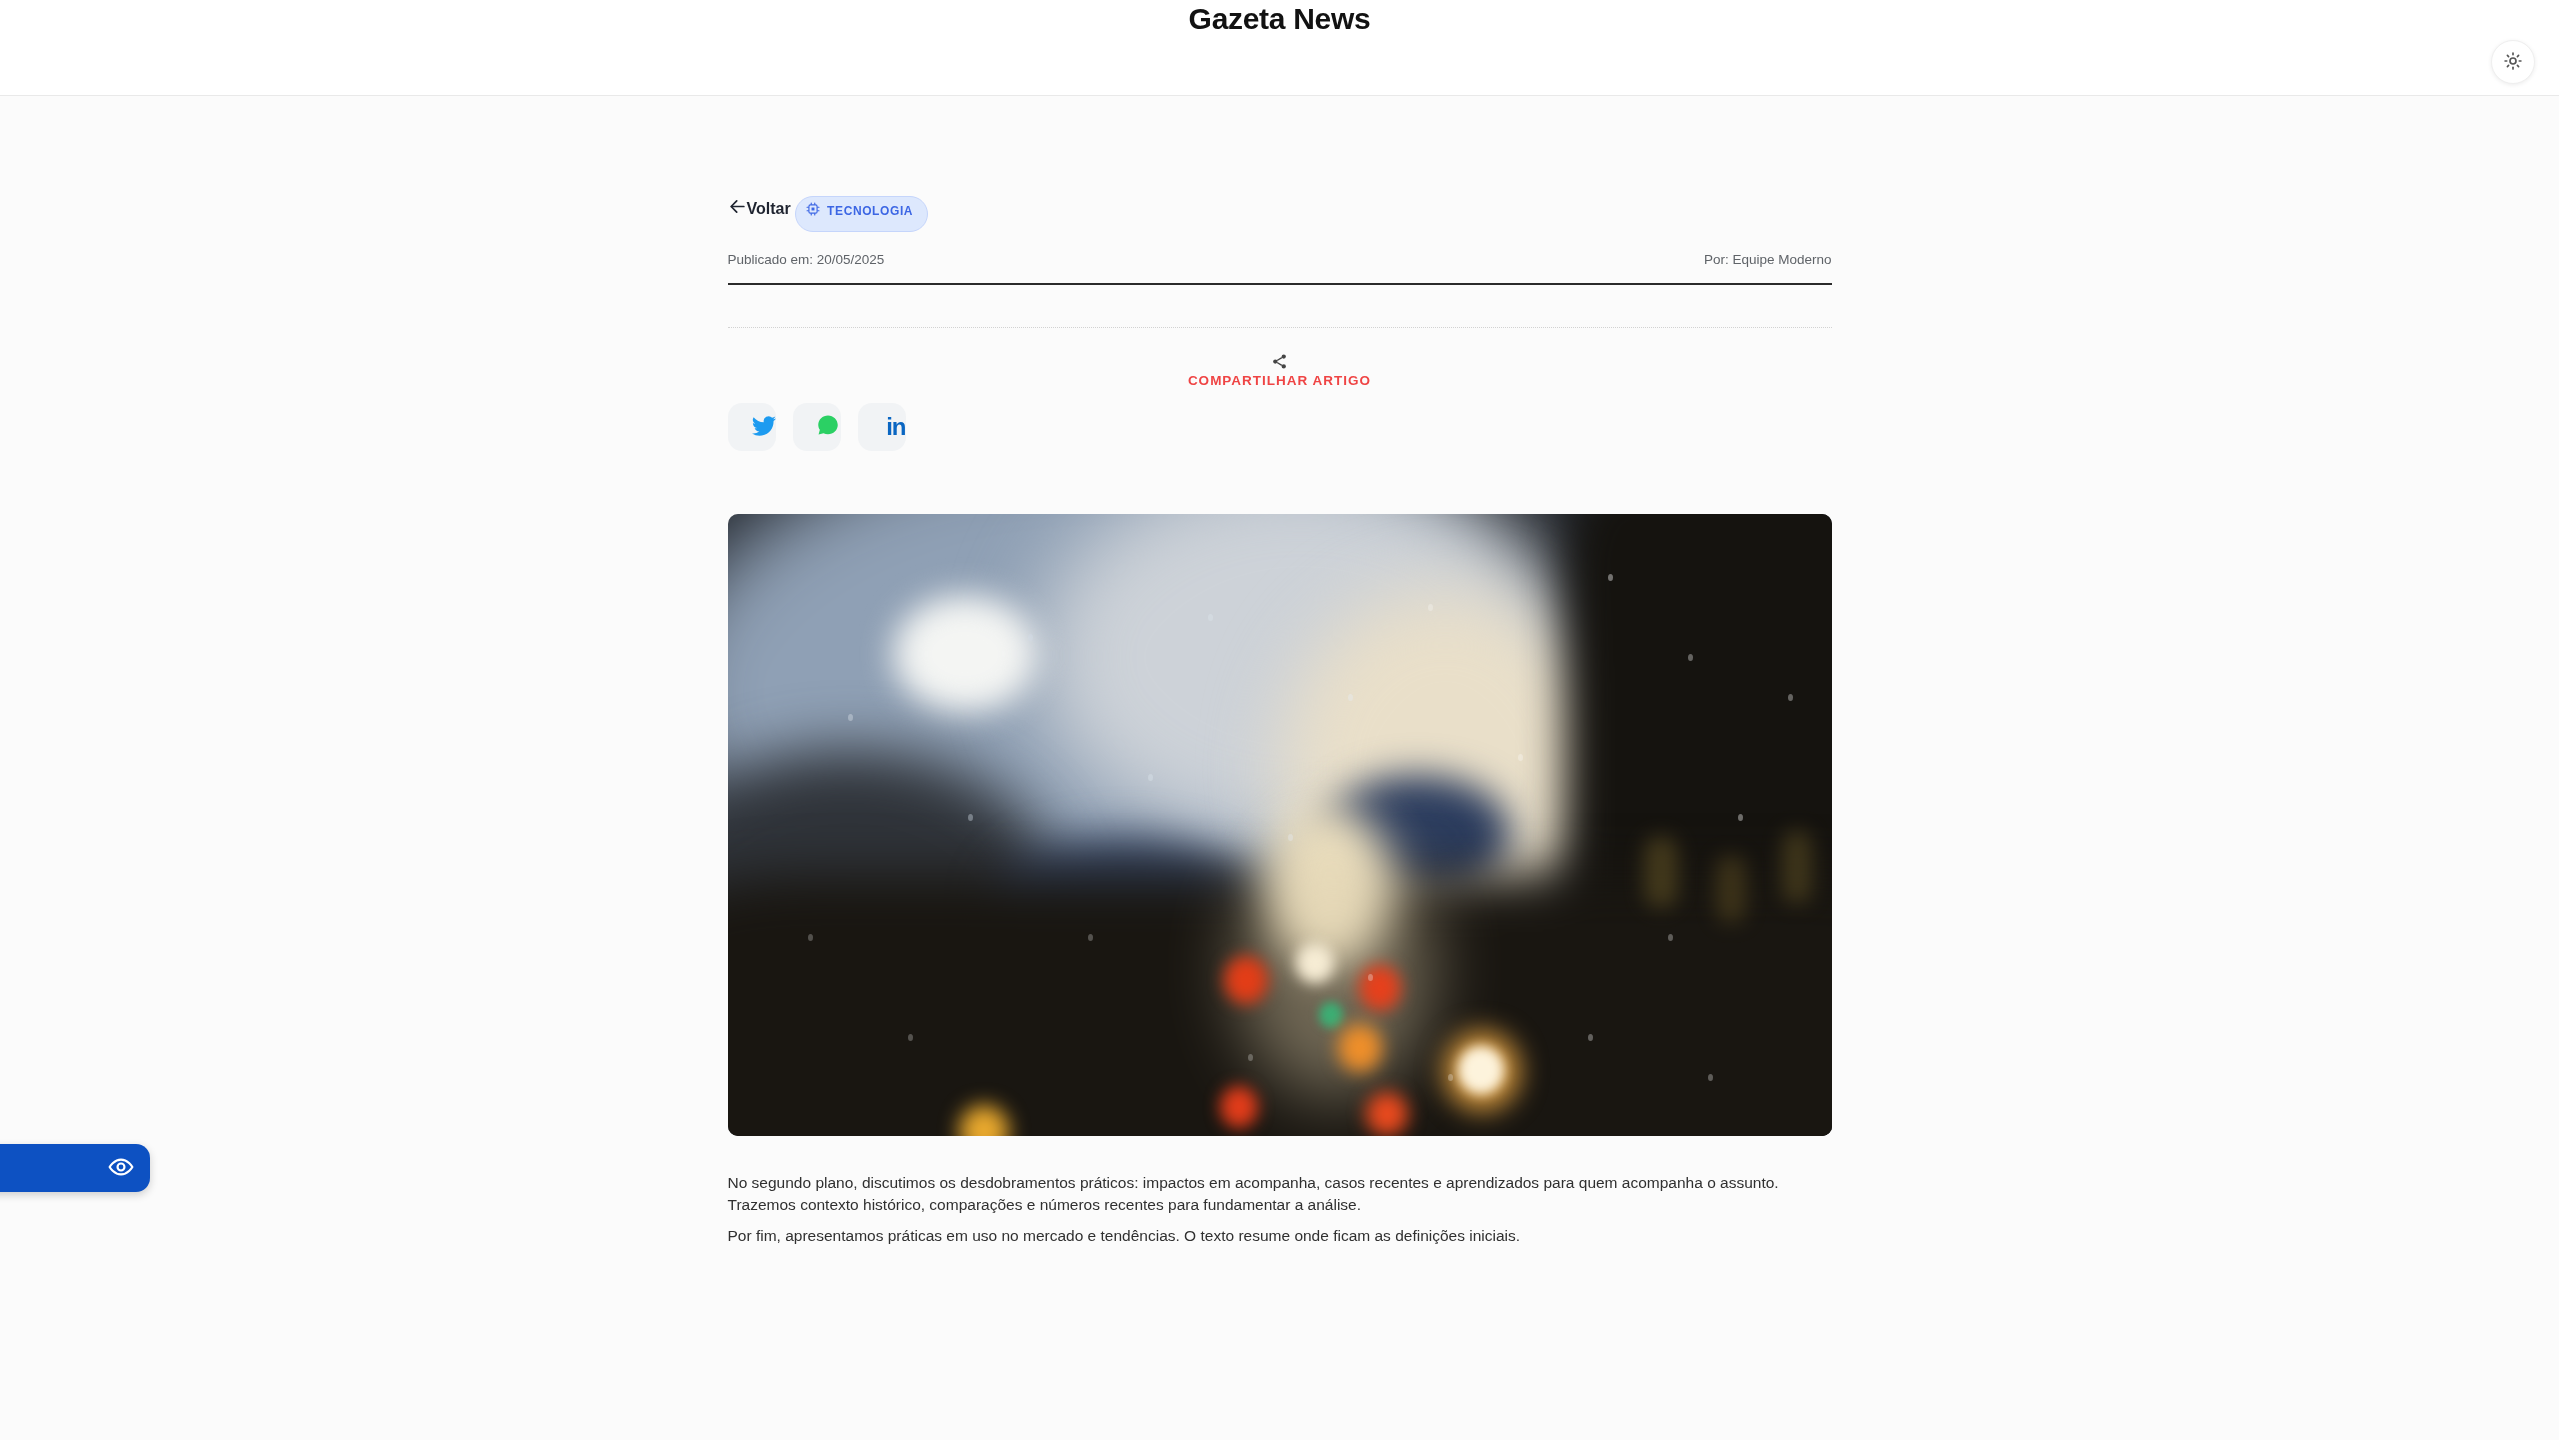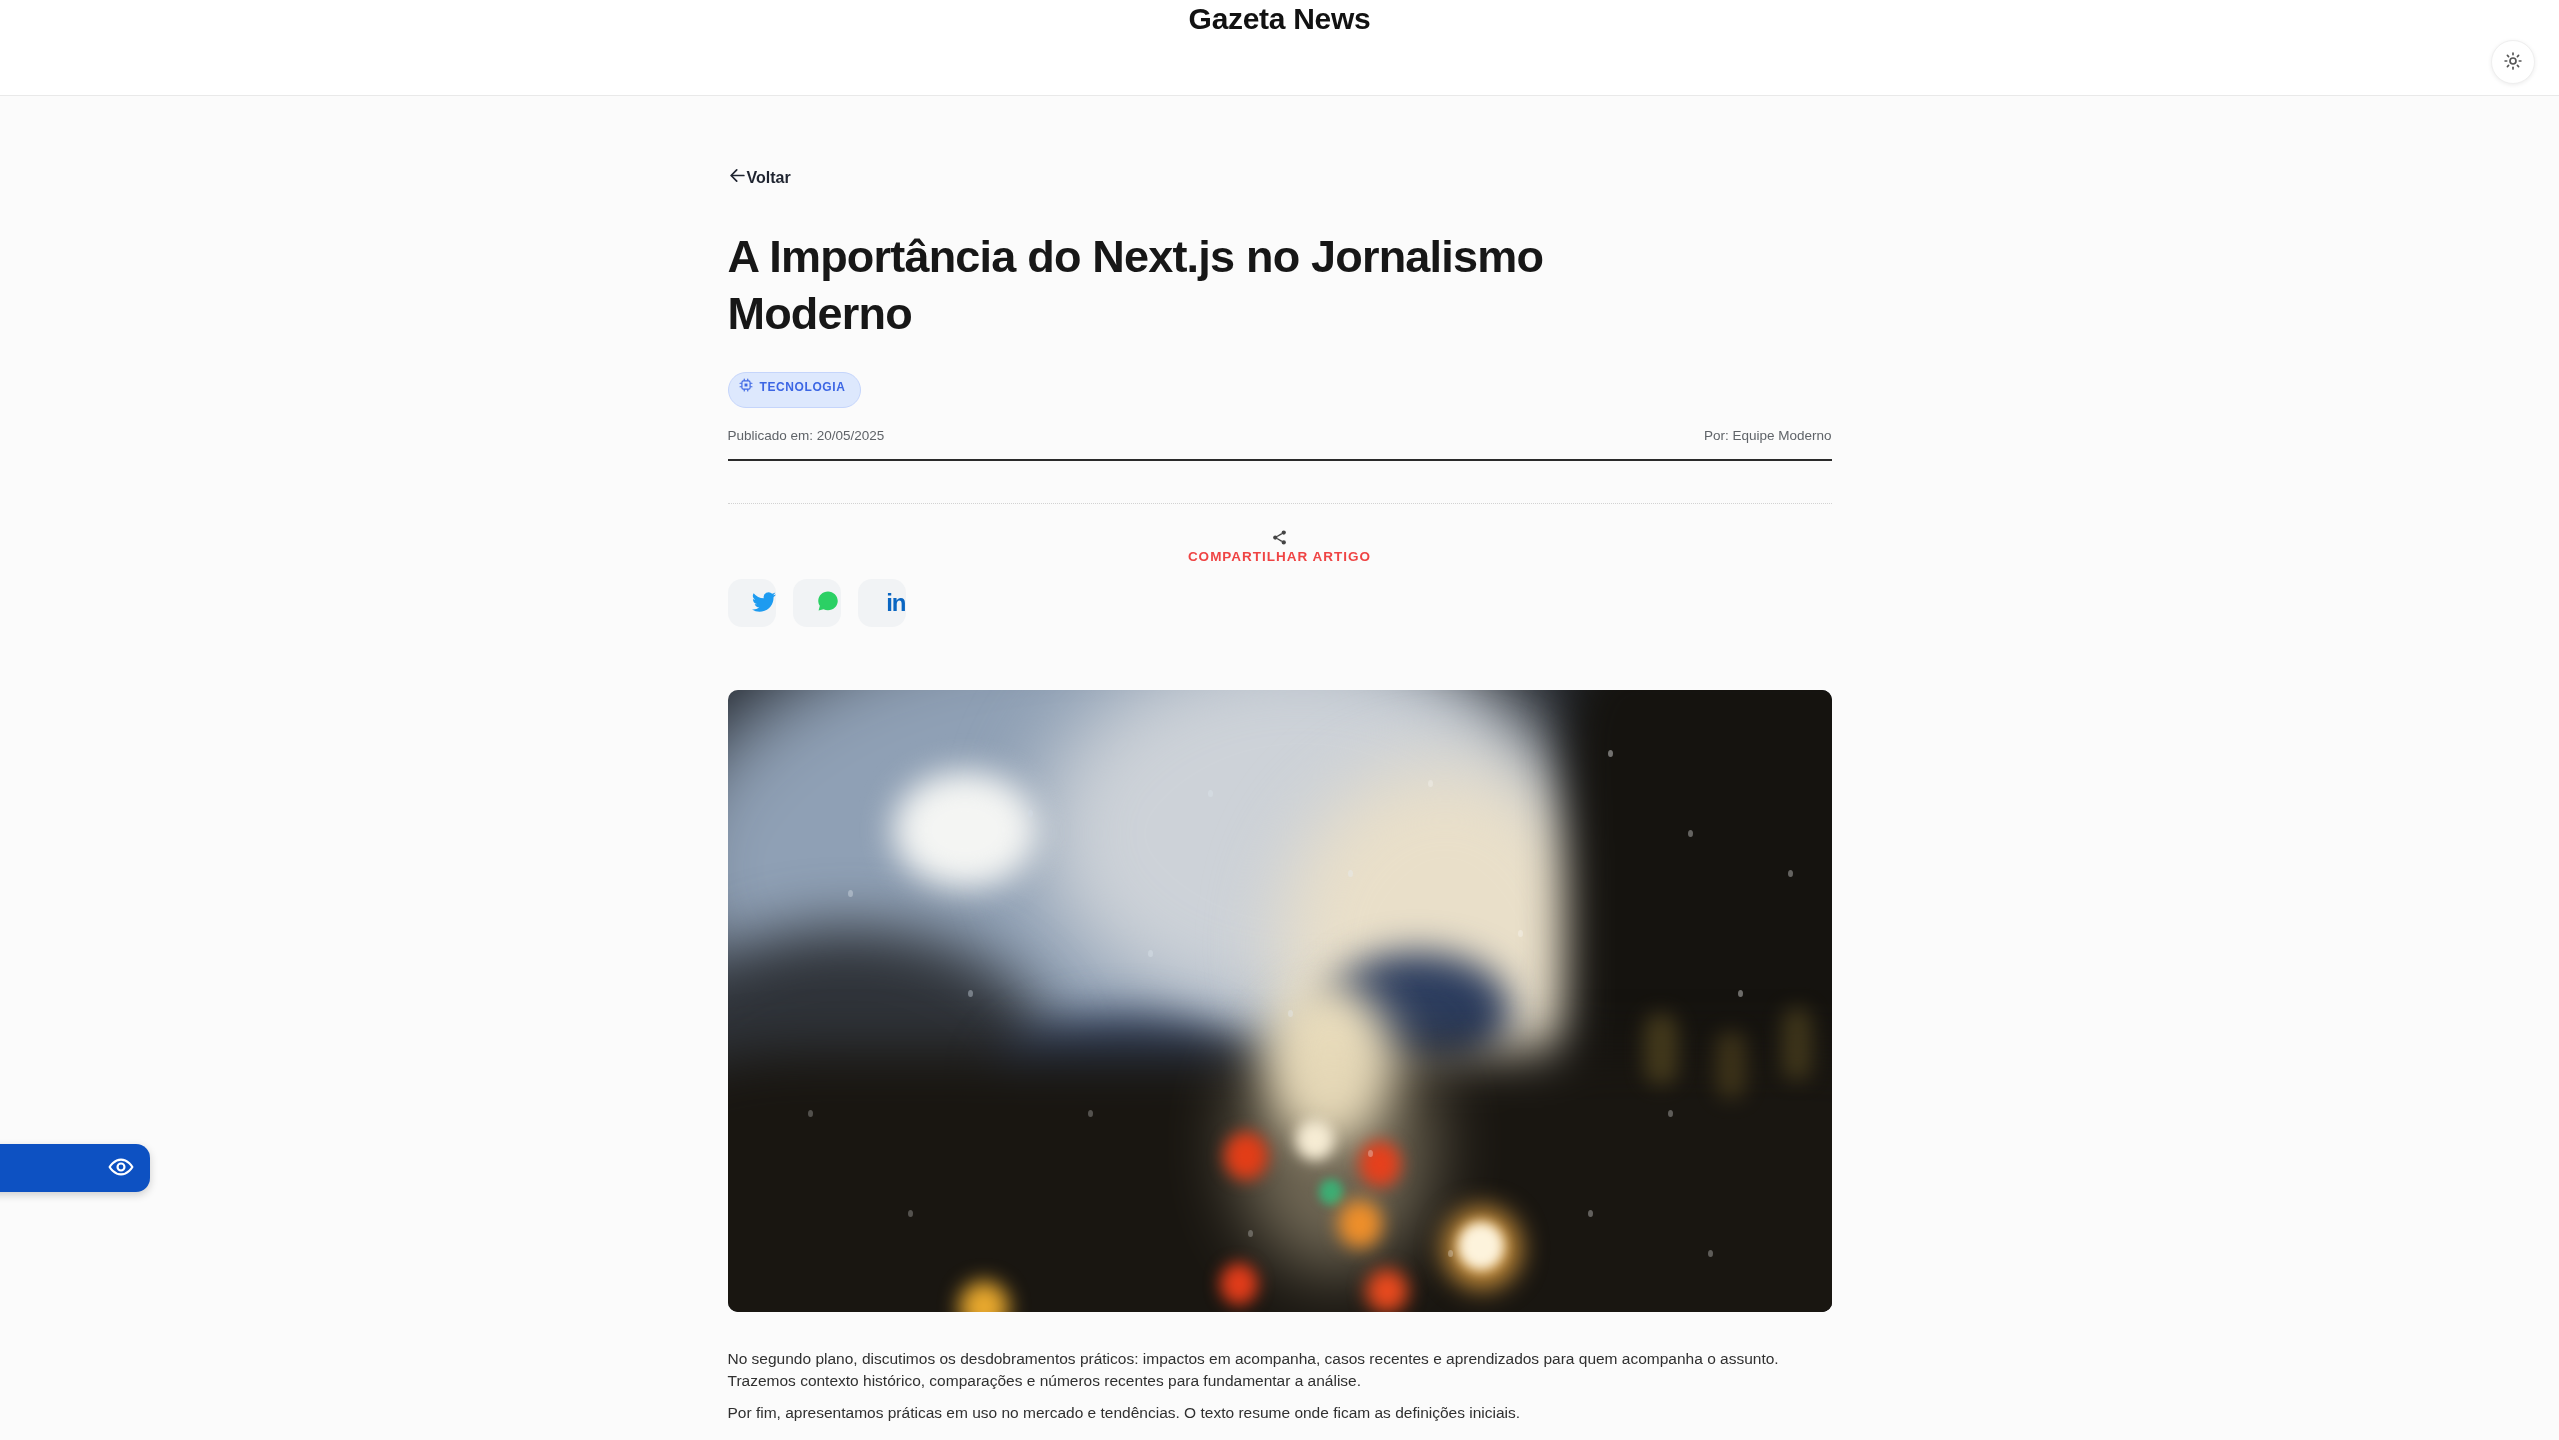--- a/index.html
+++ b/index.html
@@ -181,21 +181,20 @@
   <a class="back-link">
     <span>
       <svg width="19" height="19" viewBox="0 0 24 24" fill="none" stroke="#1f2430" stroke-width="2.2" stroke-linecap="round" stroke-linejoin="round">
         <line x1="20" y1="12" x2="4.5" y2="12"></line>
           <polyline points="11 5 4 12 11 19"></polyline>
       </svg>
     </span>
     <span>Voltar</span>
   </a>
 
-  <h1 class="article-title">A Importância do Next.js no Jornalismo Moderno</h1>
 
   <div class="badge">
     <span>
       <svg width="14" height="14" viewBox="0 0 24 24" fill="none" stroke="#3c66e4" stroke-width="2" stroke-linecap="round">
         <rect x="5" y="5" width="14" height="14" rx="2.5"></rect>
         <rect x="9.5" y="9.5" width="5" height="5" fill="#3c66e4" stroke="none"></rect>
         <line x1="9" y1="1.8" x2="9" y2="4"></line>
           <line x1="15" y1="1.8" x2="15" y2="4"></line>
         <line x1="9" y1="20" x2="9" y2="22.2"></line>
           <line x1="15" y1="20" x2="15" y2="22.2"></line>

